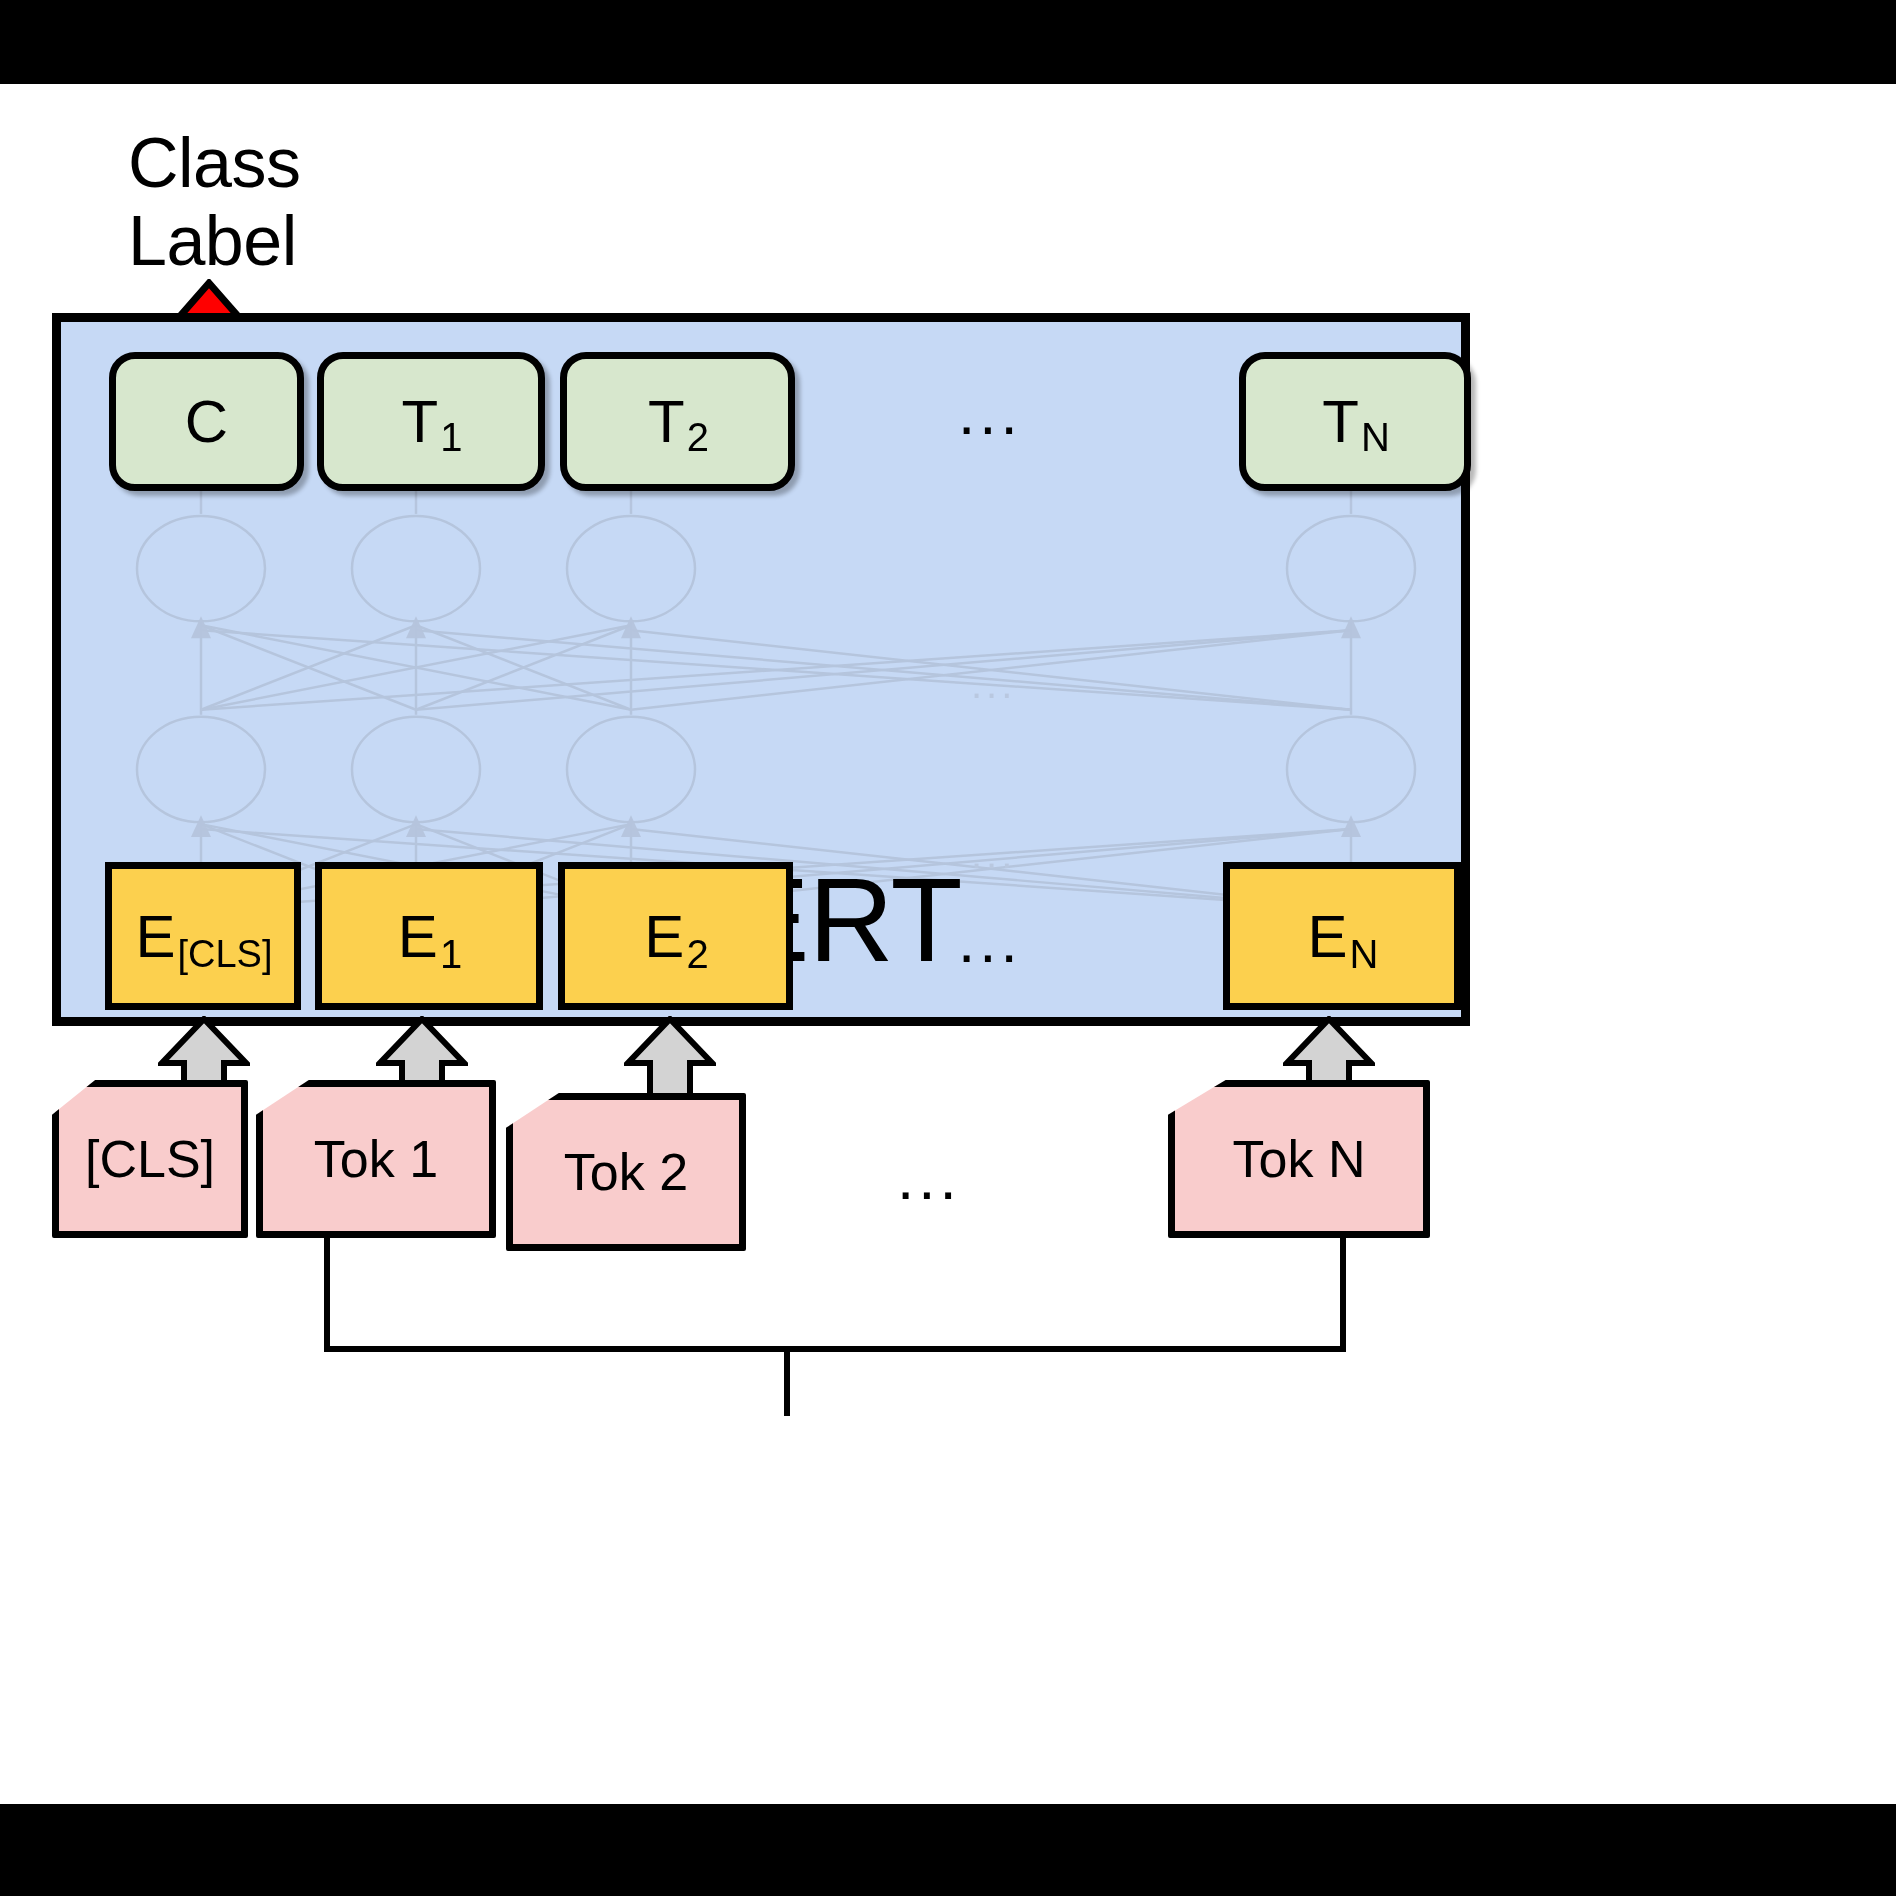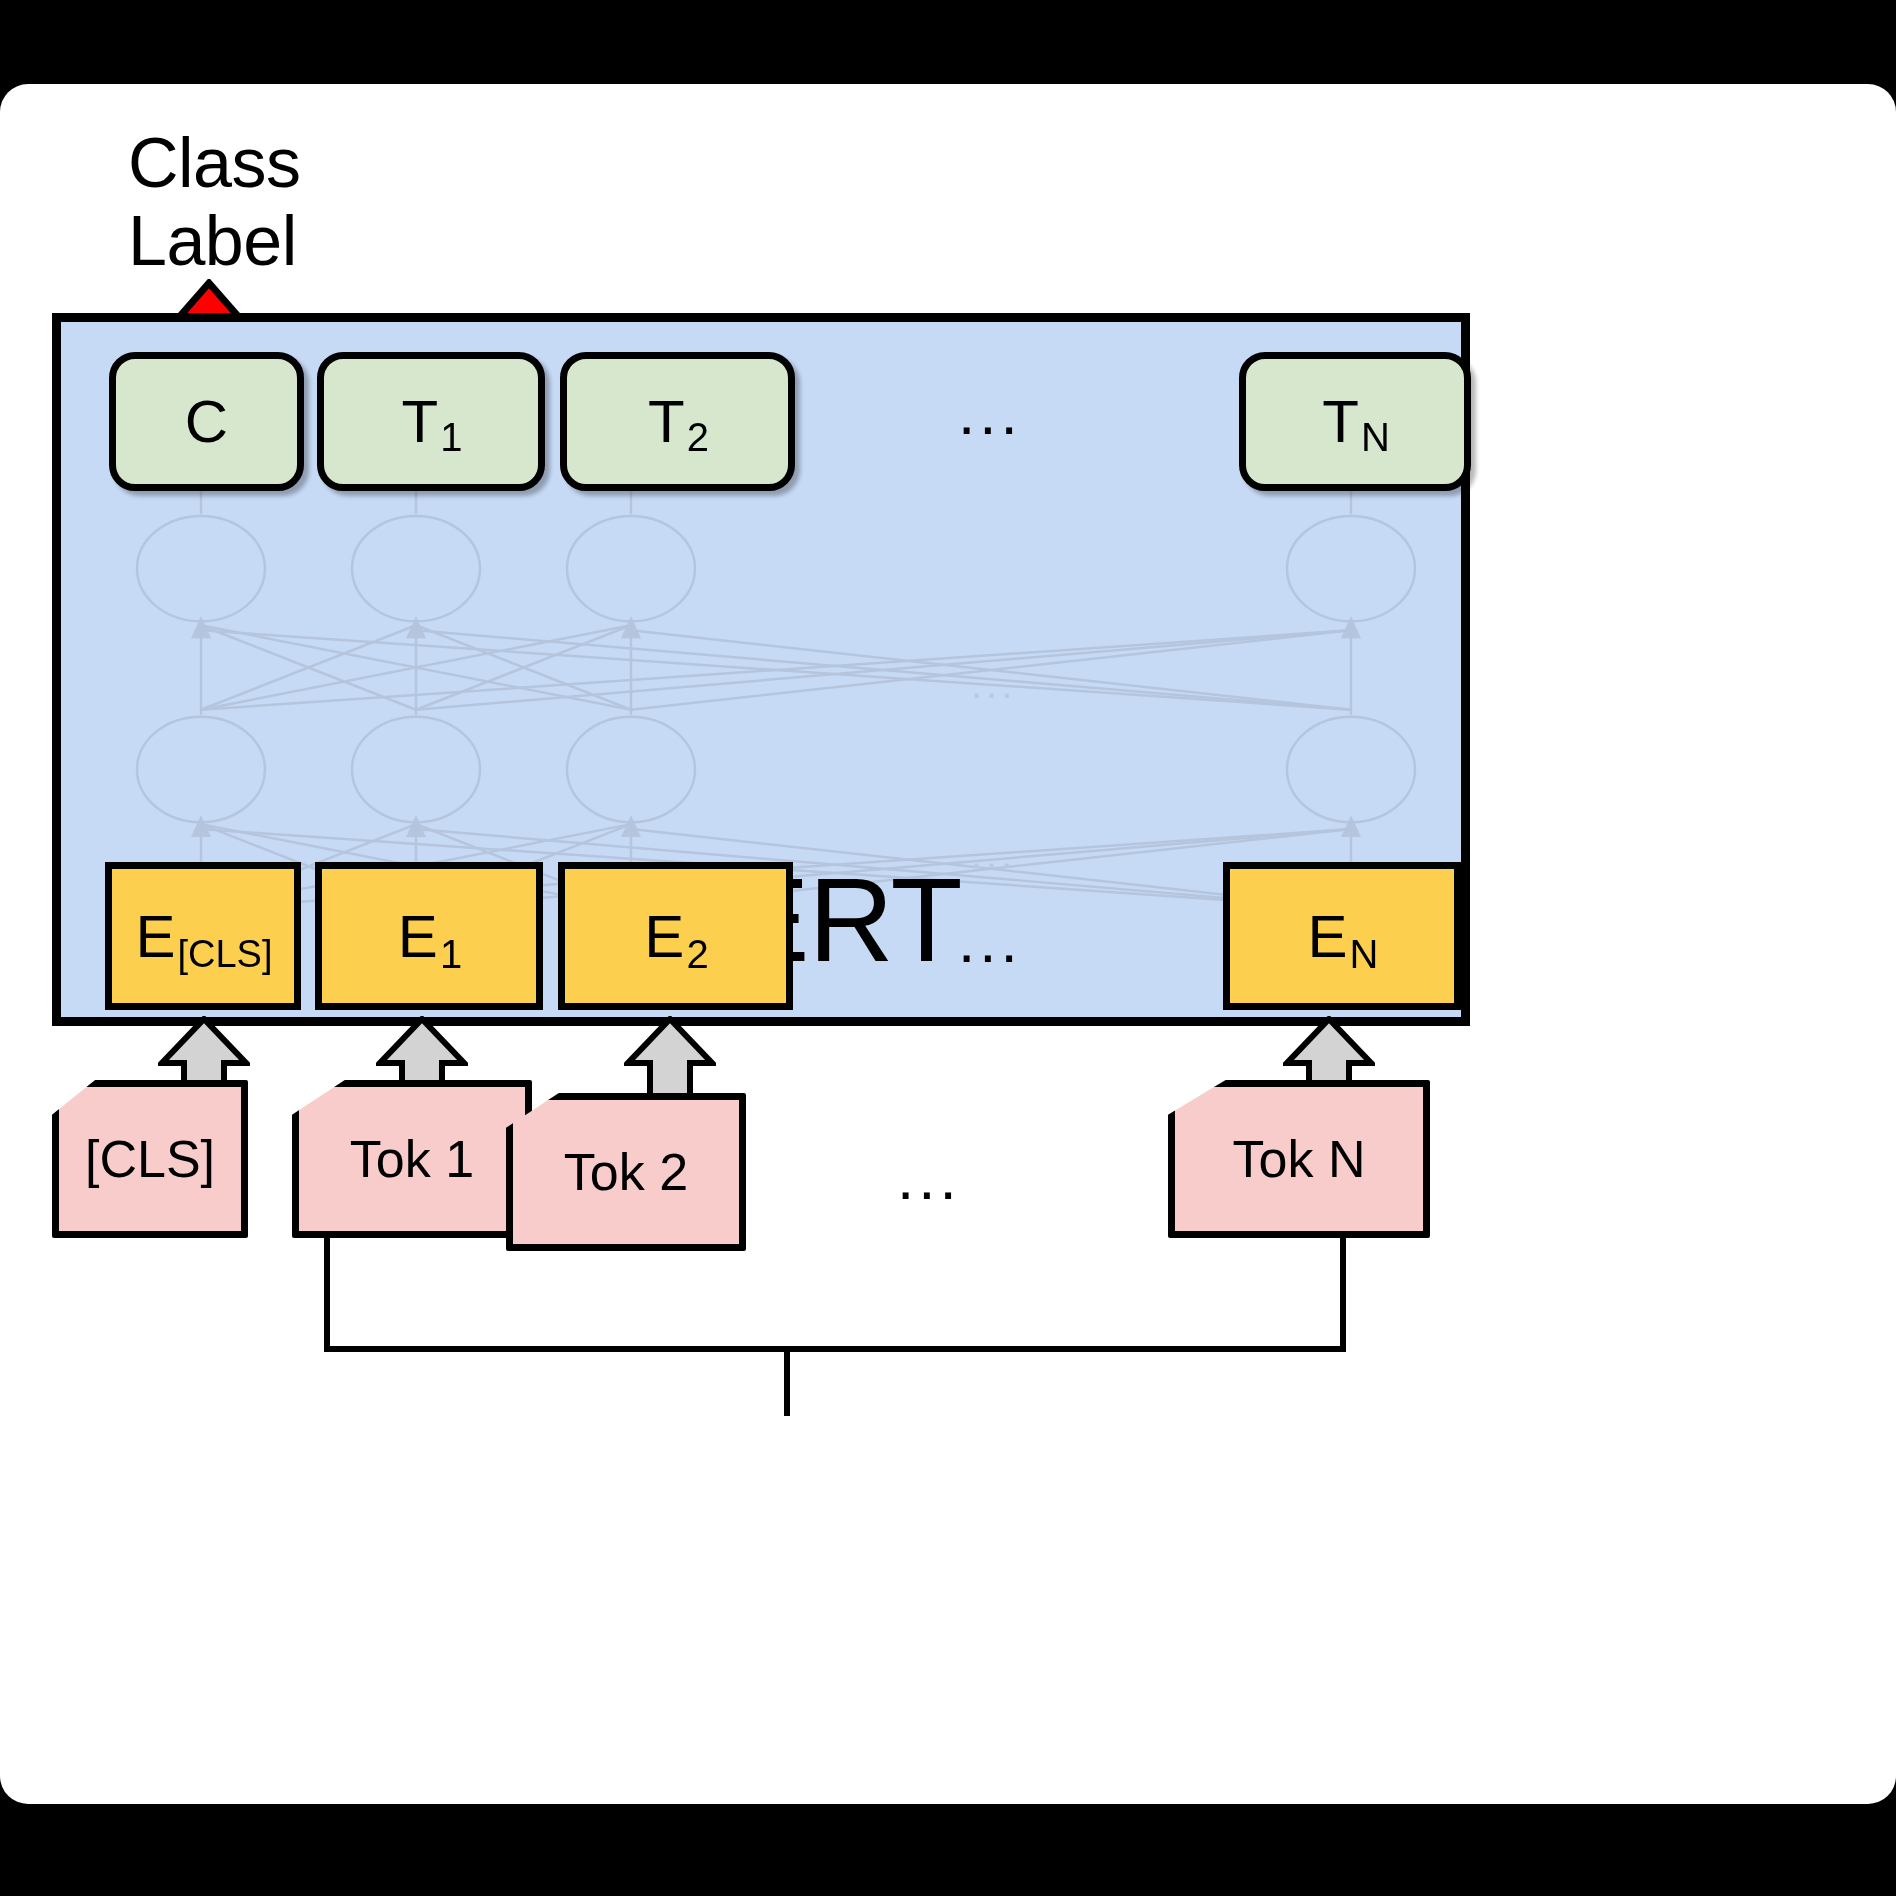--- a/index.html
+++ b/index.html
@@ -16,21 +16,20 @@
     font-family: "Liberation Sans", sans-serif;
   }
   
   #sheet {
     position: absolute;
     left: 0;
     top: 84px;
     width: 1896px;
     height: 1720px;
     background: #ffffff;
-    border-radius: 28px;
   }
 
   
   .class-label {
     position: absolute;
     left: 128px;
     top: 40px;
     width: 330px;
     font-size: 70px;
     line-height: 1.12;
@@ -289,21 +288,21 @@
     </div>
     <div class="grey-arrow" style="left:1283px; top:932px;">
       <svg width="92" height="84" viewBox="0 0 92 84">
         <polygon points="46,3 88,47 66,47 66,81 26,81 26,47 4,47" fill="#d3d3d3" stroke="#000000" stroke-width="6" stroke-linejoin="miter"></polygon>
       </svg>
     </div>
 
     <div class="pcell" style="left:52px;  top:996px; width:196px;">
       <span>[CLS]</span>
     </div>
-    <div class="pcell" style="left:256px; top:996px; width:240px;margin-left:36px;">
+    <div class="pcell" style="left:256px; top:996px; width:240px;">
       <span>Tok 1</span>
     </div>
     <div class="pcell" style="left:506px; top:1009px; width:240px;">
       <span>Tok 2</span>
     </div>
     <div class="pcell" style="left:1168px; top:996px; width:262px;">
       <span>Tok N</span>
     </div>
 
     <div class="ellipsis" style="left:897px; top:1063px;">...</div>

